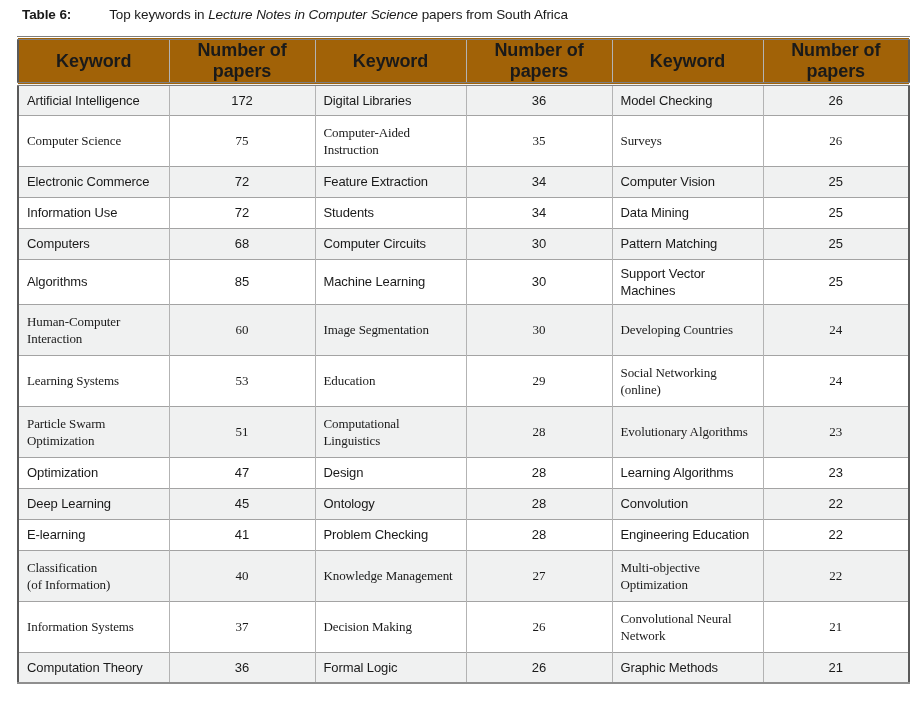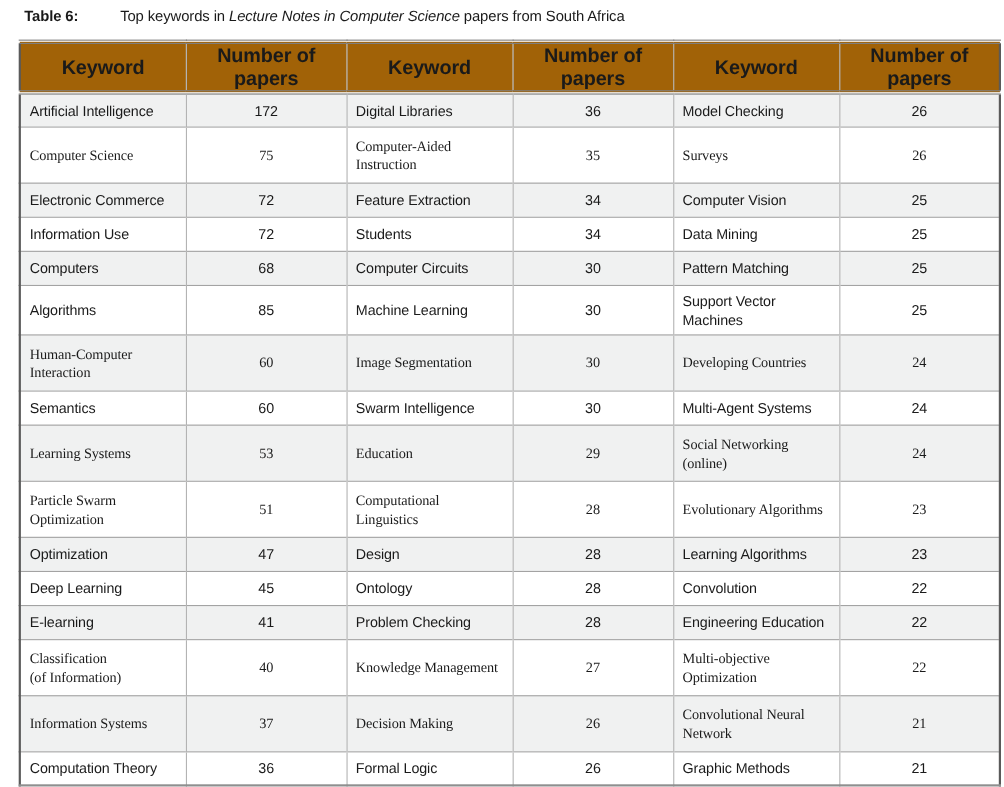--- a/index.html
+++ b/index.html
@@ -142,28 +142,20 @@
       </tr>
       <tr class="tall">
         <td class="kw">Human-Computer
 Interaction</td>
         <td class="num">60</td>
         <td class="kw">Image Segmentation</td>
         <td class="num">30</td>
         <td class="kw">Developing Countries</td>
         <td class="num">24</td>
       </tr>
-      <tr>
-        <td class="kw">Semantics</td>
-        <td class="num">60</td>
-        <td class="kw">Swarm Intelligence</td>
-        <td class="num">30</td>
-        <td class="kw">Multi-Agent Systems</td>
-        <td class="num">24</td>
-      </tr>
       <tr class="tall">
         <td class="kw">Learning Systems</td>
         <td class="num">53</td>
         <td class="kw">Education</td>
         <td class="num">29</td>
         <td class="kw">Social Networking
 (online)</td>
         <td class="num">24</td>
       </tr>
       <tr class="tall">

